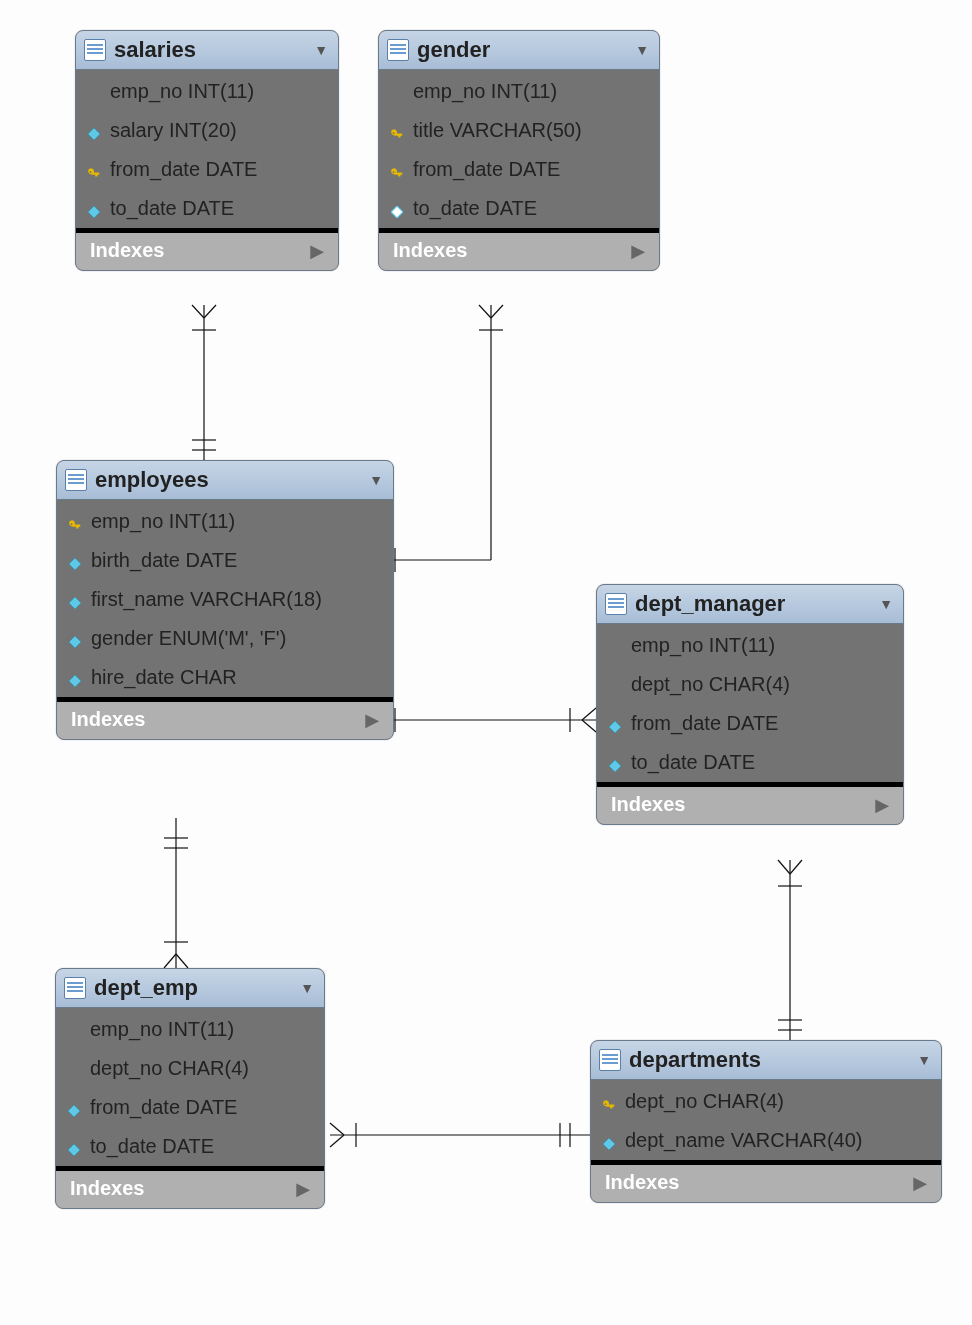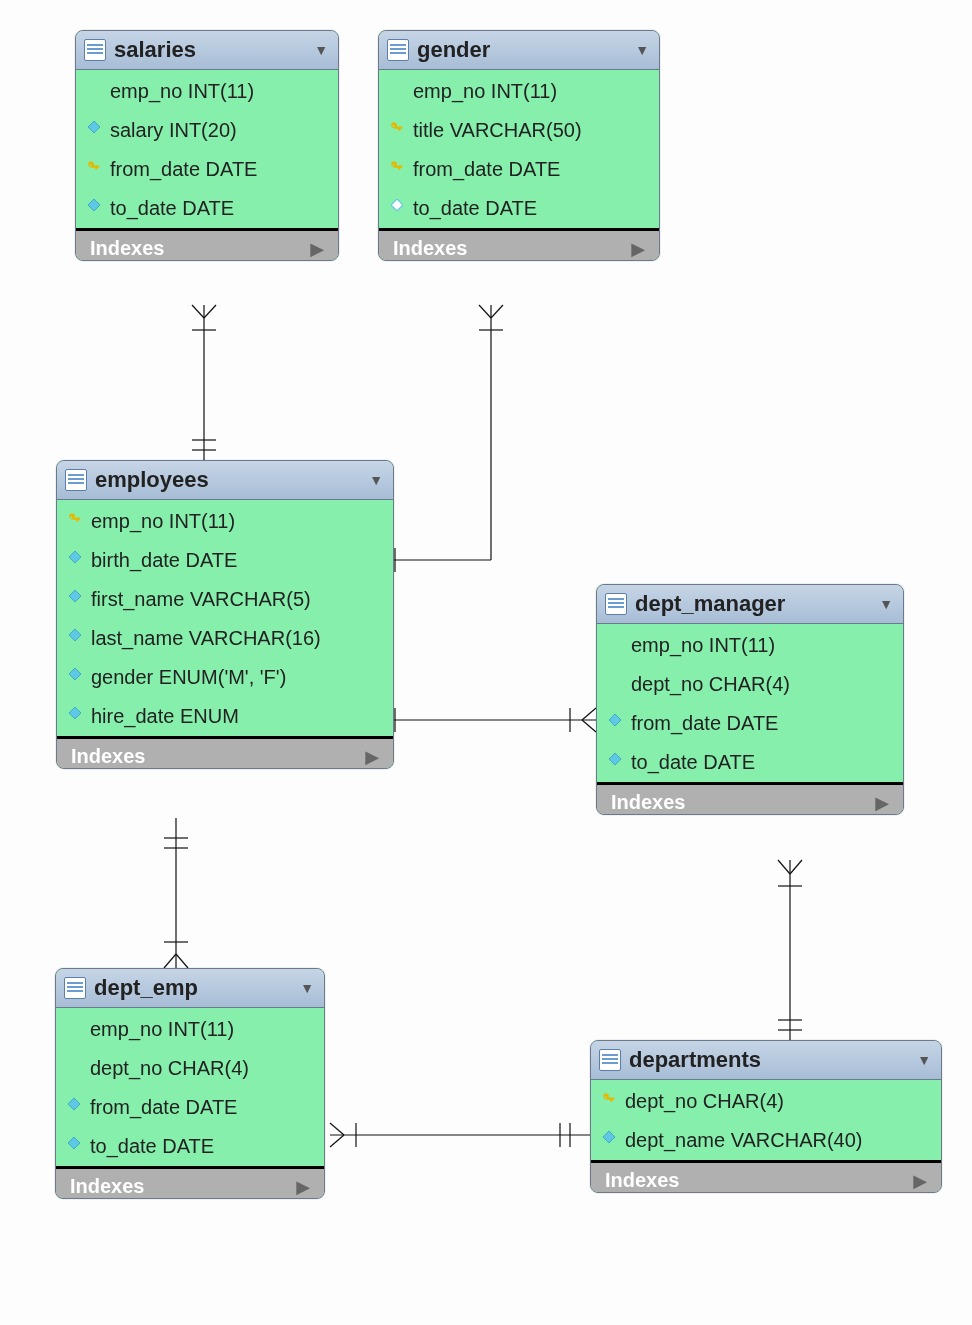--- a/index.html
+++ b/index.html
@@ -9,21 +9,21 @@
     height: 1325px;
     background: #fdfdfd;
     font-family: Verdana, Arial, sans-serif;
     font-size: 20px;
     color: #222;
     position: relative;
     overflow: hidden;
   }
   .table-box {
     position: absolute;
-    background: #86efac;
+    background: #737373;
     border: 1px solid #6a7a8a;
     border-radius: 8px;
     box-shadow: 0 0 0 1px rgba(0,0,0,.05);
     overflow: hidden;
   }
   .table-header {
     background: linear-gradient(#c6d5e6, #a7bdd6);
     border-bottom: 1px solid #6a7a8a;
     display: flex;
     align-items: center;
@@ -38,42 +38,42 @@
   }
   .table-header .tri {
     color: #555;
     font-size: 14px;
   }
   .col-list {
     padding: 2px 0 0 0;
   }
   .col-row {
     display: flex;
-    align-items: flex-start;
+    align-items: flex-end;
     padding: 8px 12px 8px 10px;
     gap: 8px;
     font-size: 20px;
   }
   .col-row .ic {
     width: 16px;
     height: 16px;
     display: inline-flex;
     align-items: center;
     justify-content: center;
     flex: 0 0 16px;
   }
   .ic-key svg { width: 14px; height: 14px; }
   .ic-diamond-fill svg, .ic-diamond-empty svg { width: 12px; height: 12px; }
   .ic-none { visibility: hidden; }
   .indexes {
     background: #b0b0b0;
-    border-top: 3px solid #000000;
+    border-top: 5px solid #000000;
     display: flex;
     align-items: center;
-    padding: 6px 14px 0 14px;
+    padding: 6px 14px 8px 14px;
     color: #fff;
     font-weight: bold;
     font-size: 20px;
     gap: 8px;
   }
   .indexes .arrow {
     color: #666;
     font-weight: normal;
     font-size: 18px;
     margin-left: auto;
@@ -274,45 +274,37 @@
           </svg>
         </span>
         <span>birth_date DATE</span>
       </div>
       <div class="col-row">
         <span class="ic ic-diamond-fill">
           <svg viewBox="0 0 10 10">
             <polygon points="5,0 10,5 5,10 0,5" fill="#5fc8e6" stroke="#2a9ab8" stroke-width="0.6"></polygon>
           </svg>
         </span>
-        <span>first_name VARCHAR(5)</span>
-      </div>
-      <div class="col-row">
-        <span class="ic ic-diamond-fill">
-          <svg viewBox="0 0 10 10">
-            <polygon points="5,0 10,5 5,10 0,5" fill="#5fc8e6" stroke="#2a9ab8" stroke-width="0.6"></polygon>
-          </svg>
-        </span>
-        <span>last_name VARCHAR(16)</span>
+        <span>first_name VARCHAR(18)</span>
       </div>
       <div class="col-row">
         <span class="ic ic-diamond-fill">
           <svg viewBox="0 0 10 10">
             <polygon points="5,0 10,5 5,10 0,5" fill="#5fc8e6" stroke="#2a9ab8" stroke-width="0.6"></polygon>
           </svg>
         </span>
         <span>gender ENUM('M', 'F')</span>
       </div>
       <div class="col-row">
         <span class="ic ic-diamond-fill">
           <svg viewBox="0 0 10 10">
             <polygon points="5,0 10,5 5,10 0,5" fill="#5fc8e6" stroke="#2a9ab8" stroke-width="0.6"></polygon>
           </svg>
         </span>
-        <span>hire_date ENUM</span>
+        <span>hire_date CHAR</span>
       </div>
     </div>
   <div class="indexes">
     <span>Indexes</span>
     <span class="arrow">▶</span>
   </div>
 </div>
 
 <div class="table-box" style="left:596px; top:584px; width:306px;">
   <div class="table-header">

